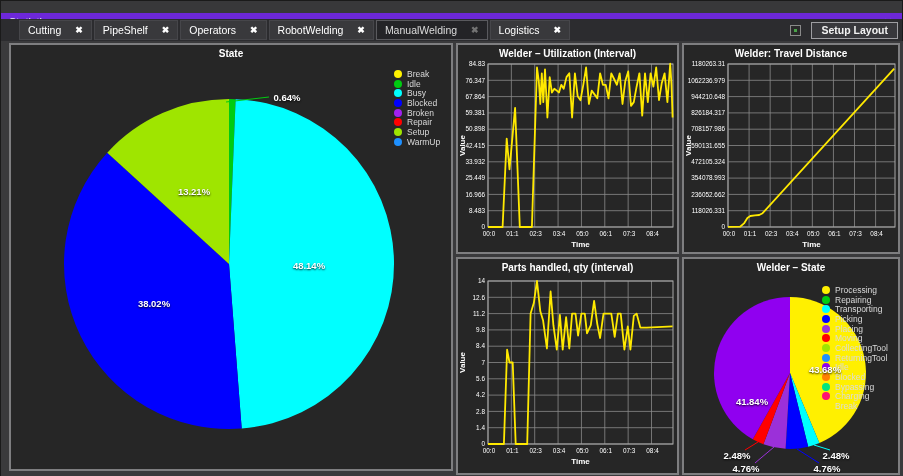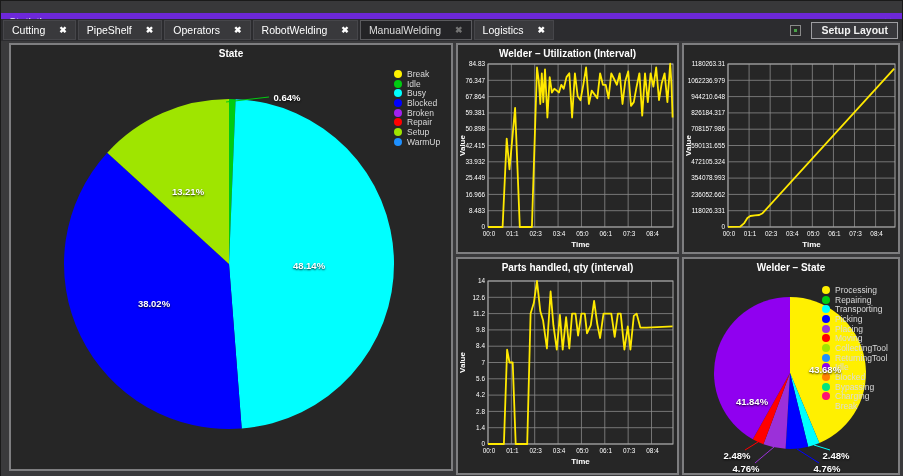--- a/index.html
+++ b/index.html
@@ -7,21 +7,21 @@
   body { font-family:"Liberation Sans", sans-serif; background:#1e1e1e; overflow:hidden; }
   #window { position:relative; width:903px; height:476px; background:#38383a; border:1px solid #1a1a1a; }
 
   
   #titlebar { position:absolute; left:0; top:12px; width:100%; height:18px; background:#6d28d9; display:flex; align-items:center; }
   #win-title { color:#f0f0f0; font-size:11px; margin-left:8px; }
   #win-close { margin-left:auto; margin-right:9px; color:#cccccc; font-size:11px; cursor:default; }
 
   
   #tabbar { position:absolute; left:0; top:18px; width:100%; height:22px; background:#2c2c2f; display:flex; align-items:center; }
-  #tabs { display:flex; height:100%; align-items:center; padding-left:2px; }
+  #tabs { display:flex; height:100%; align-items:center; padding-left:18px; }
   .tab { display:flex; align-items:center; height:20px; background:#39393c; margin-right:2px; padding:0 8px; font-size:10.5px; color:#ffffff; border:1px solid #46464a; }
   .tab .tab-close { margin-left:14px; font-size:9px; font-weight:bold; color:#ffffff; }
   .tab.active { background:#242427; border-color:#5a5a5e; color:#dcdcdc; }
   .tab.active .tab-close { color:#737373; }
   #layout-controls { margin-left:auto; display:flex; align-items:center; margin-right:4px; }
   #layout-icon { width:11px; height:11px; border:1px solid #8a8a8a; background:#2a2a2a; margin-right:10px; position:relative; }
   #layout-icon::after { content:""; position:absolute; left:3px; top:3px; width:3px; height:3px; background:#49a349; }
   #change-layout { height:17px; background:#38383c; border:1px solid #9e9ea2; color:#f2f2f2; font-size:10.5px; font-weight:bold; padding:0 9px; font-family:"Liberation Sans", sans-serif; }
 
   
@@ -133,21 +133,21 @@
           <div class="legend-row">
             <span class="legend-dot" style="background: rgb(159, 229, 0);"></span>
             <span class="legend-text">Setup</span>
           </div>
           <div class="legend-row">
             <span class="legend-dot" style="background: rgb(30, 144, 255);"></span>
             <span class="legend-text">WarmUp</span>
           </div>
         </div>
         <div class="pie-label" style="left: 276px; top: 52px;">0.64%</div>
-        <div class="pie-label" style="left: 177px; top: 146px;">13.21%</div>
+        <div class="pie-label" style="left: 183px; top: 146px;">13.21%</div>
         <div class="pie-label" style="left: 298px; top: 220px;">48.14%</div>
         <div class="pie-label" style="left: 143px; top: 258px; text-align: center;">38.02%</div>
       </div>
     <div class="panel" id="panel-util">
       <div class="chart">
           <svg width="219" height="207" viewBox="0 0 219 207">
             <line x1="30" y1="19" x2="215" y2="19" stroke="#8a8a8a" stroke-width="0.8"></line>
             <text x="27" y="21.2" text-anchor="end" class="tick">84.83</text>
             <line x1="30" y1="35.3" x2="215" y2="35.3" stroke="#8a8a8a" stroke-width="0.8"></line>
             <text x="27" y="37.5" text-anchor="end" class="tick">76.347</text>
@@ -233,20 +233,21 @@
             <line x1="170.5151515151515" y1="19" x2="170.5151515151515" y2="182" stroke="#8a8a8a" stroke-width="0.8"></line>
             <text x="171.5151515151515" y="191" text-anchor="middle" class="tick">07:3</text>
             <line x1="191.60101010101008" y1="19" x2="191.60101010101008" y2="182" stroke="#8a8a8a" stroke-width="0.8"></line>
             <text x="192.60101010101008" y="191" text-anchor="middle" class="tick">08:4</text>
             <rect x="44" y="19" width="167" height="163" fill="none" stroke="#a8a8a8" stroke-width="1"></rect>
             <polyline points="44.0,181.8 56.1,181.7 60.0,178.4 63.4,173.0 66.3,171.0 71.0,170.4 75.2,170.0 78.6,168.2 210.2,23.7" fill="none" stroke="#ffe900" stroke-width="1.8" stroke-linejoin="round"></polyline>
             <text x="127.5" y="202" text-anchor="middle" class="axis">Time</text>
             <text x="7" y="100.5" text-anchor="middle" class="axis" transform="rotate(-90 7 100.5)">Value</text>
           </svg>
         </div>
+      <div class="panel-title">Welder: Travel Distance</div>
     </div>
     <div class="panel" id="panel-parts">
       <div class="chart">
           <svg width="219" height="214" viewBox="0 0 219 214">
             <line x1="30" y1="22" x2="215" y2="22" stroke="#8a8a8a" stroke-width="0.8"></line>
             <text x="27" y="24.2" text-anchor="end" class="tick">14</text>
             <line x1="30" y1="38.3" x2="215" y2="38.3" stroke="#8a8a8a" stroke-width="0.8"></line>
             <text x="27" y="40.5" text-anchor="end" class="tick">12.6</text>
             <line x1="30" y1="54.6" x2="215" y2="54.6" stroke="#8a8a8a" stroke-width="0.8"></line>
             <text x="27" y="56.800000000000004" text-anchor="end" class="tick">11.2</text>

